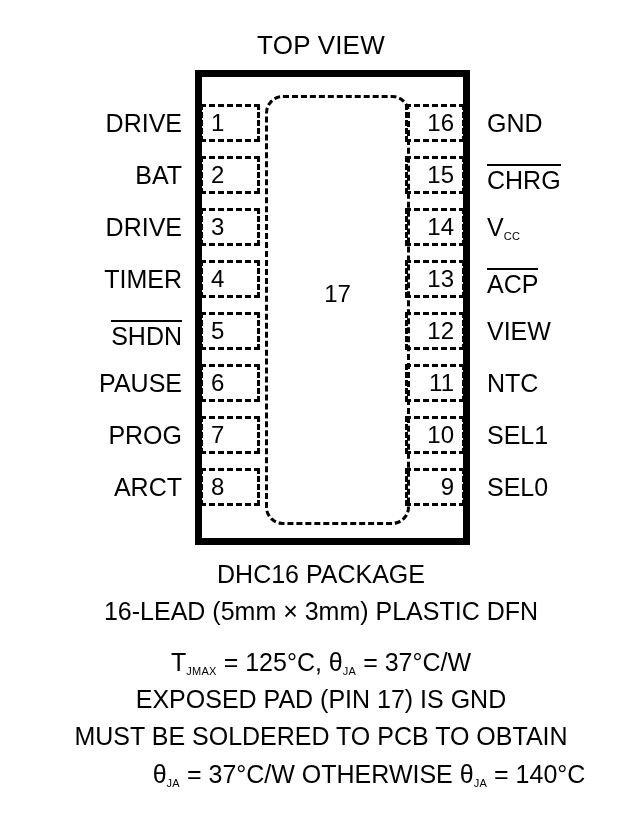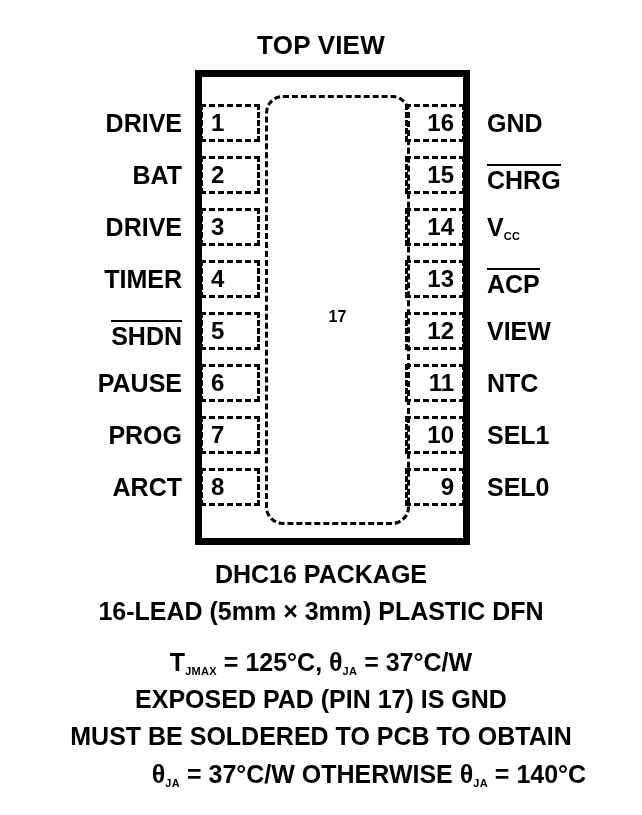--- a/index.html
+++ b/index.html
@@ -13,21 +13,20 @@
     font-family: "Liberation Sans", sans-serif;
     color: #000000;
     overflow: hidden;
     position: relative;
   }
 
   #stage {
     position: relative;
     width: 642px;
     height: 815px;
-    font-weight: bold;
   }
 
   
   .top-view-title {
     position: absolute;
     left: 0;
     top: 30px;
     width: 642px;
     text-align: center;
     font-size: 26px;
@@ -54,24 +53,24 @@
     width: 145px;
     height: 430px;
     border: 3px dashed #000000;
     border-radius: 18px;
     box-sizing: border-box;
     background: transparent;
   }
   .exposed-pad-number {
     position: absolute;
     left: 265px;
-    top: 308px;
+    top: 280px;
     width: 145px;
     text-align: center;
-    font-size: 16px;
+    font-size: 24px;
   }
 
   
   .pin {
     position: absolute;
     height: 38px;
     box-sizing: border-box;
     border: 3px dashed #000000;
     display: flex;
     align-items: center;

